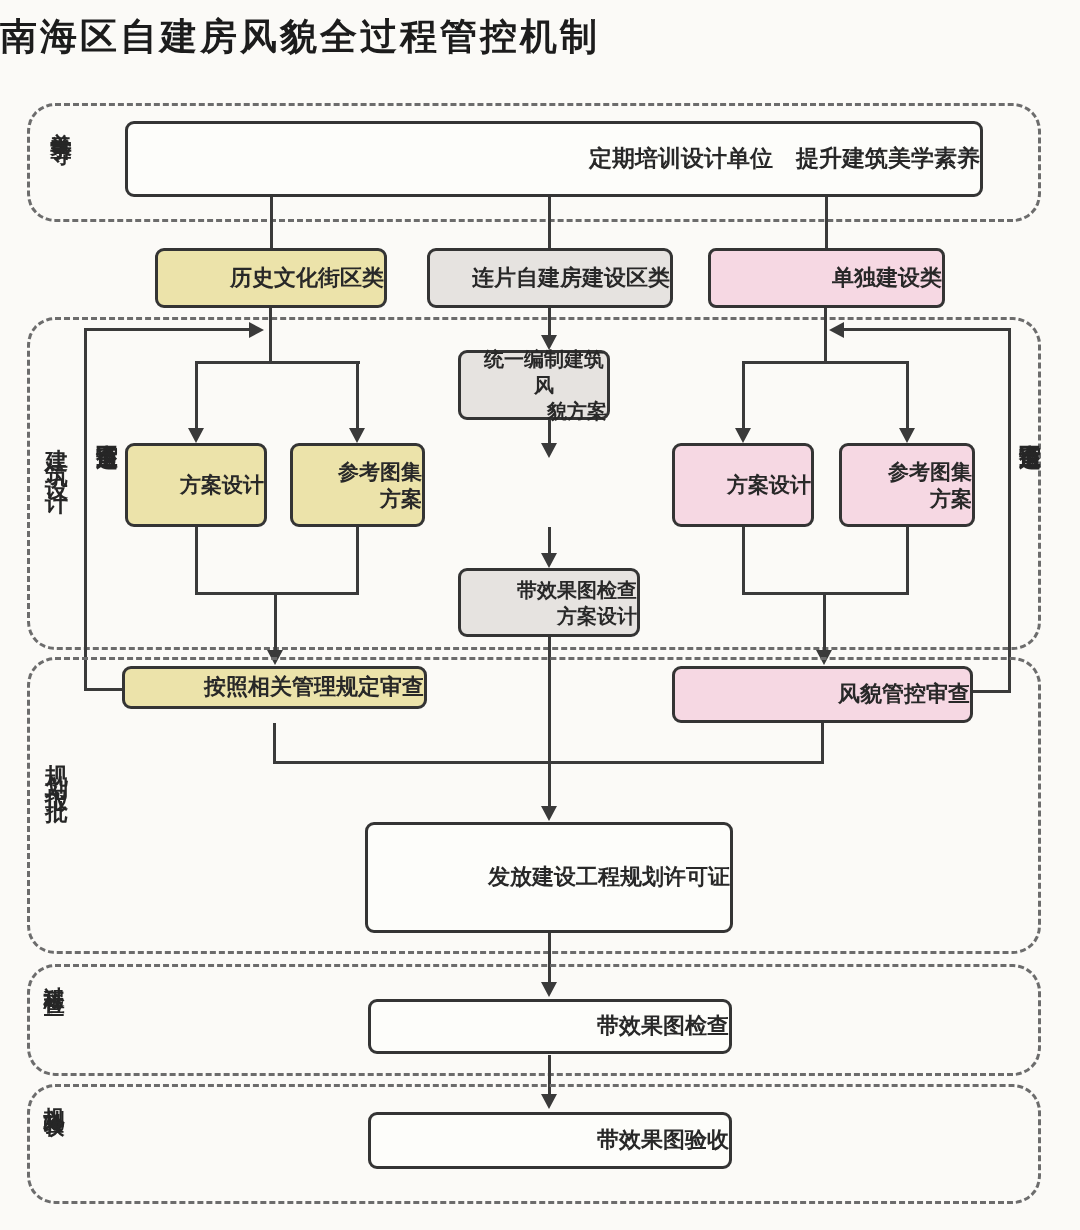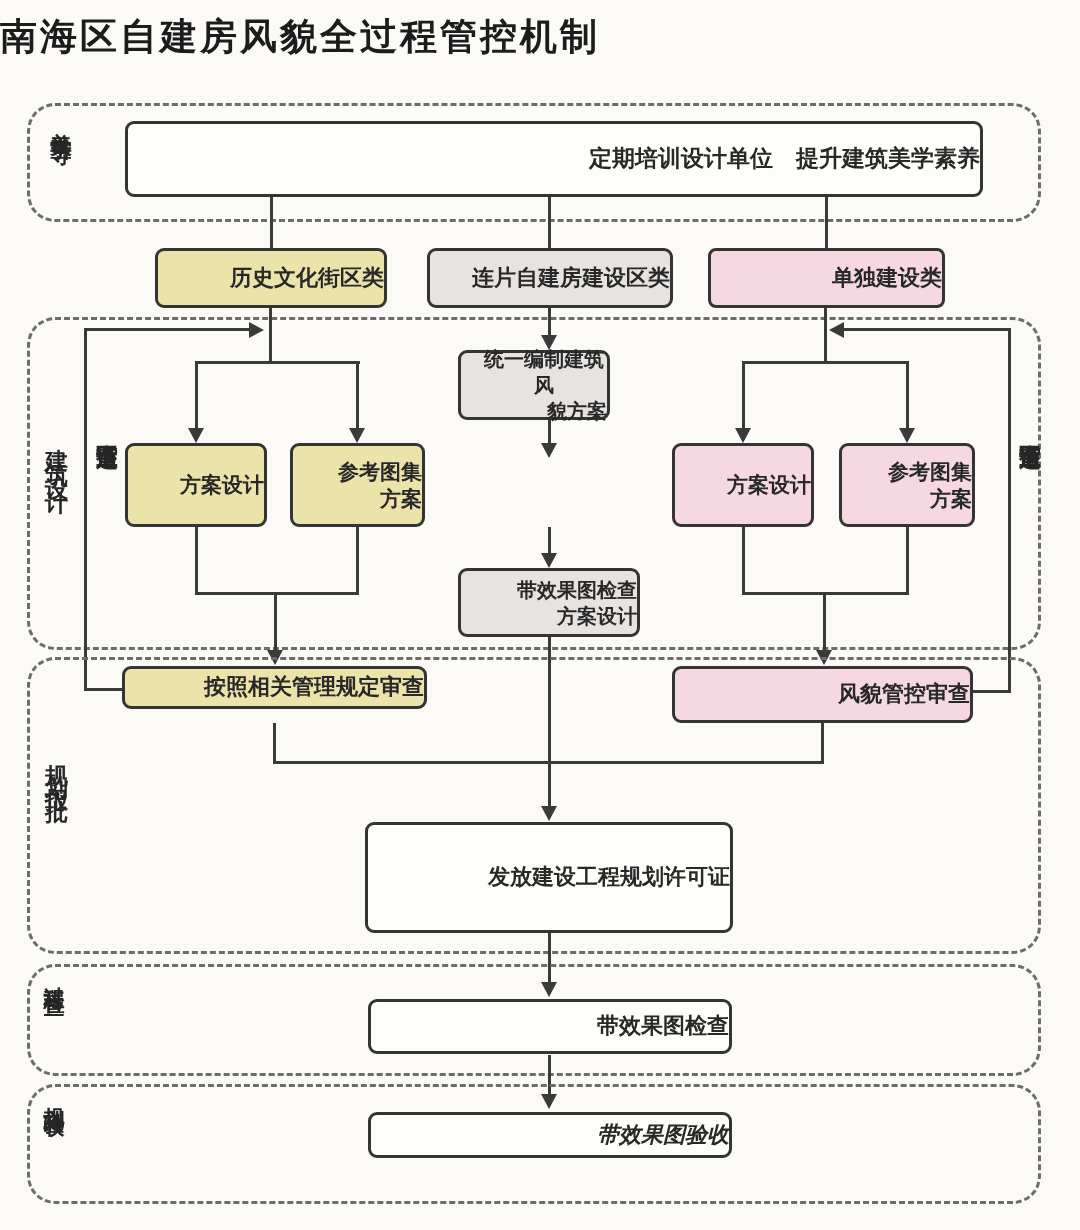--- a/index.html
+++ b/index.html
@@ -172,17 +172,17 @@
   <div class="box whitebox" style="left:368px;top:999px;width:364px;height:55px;font-size:22px;">
     <span>带效果图检查</span>
   </div>
 
   <div class="vline" style="left:548px;top:1055px;height:40px;"></div>
   <div class="arr-d" style="left:541px;top:1094px;"></div>
 
   <div class="sec" style="left:27px;top:1084px;width:1014px;height:120px;"></div>
   <div class="vlabel" style="left:40px;top:1090px;font-size:21px;letter-spacing:3px;">规划验收</div>
 
-  <div class="box whitebox" style="left:368px;top:1112px;width:364px;height:46px;font-size:22px;font-style:italic;">
+  <div class="box whitebox" style="left:368px;top:1112px;width:364px;height:57px;font-size:22px;">
     <span>带效果图验收</span>
   </div>
 
 </div>
 
 </body></html>

